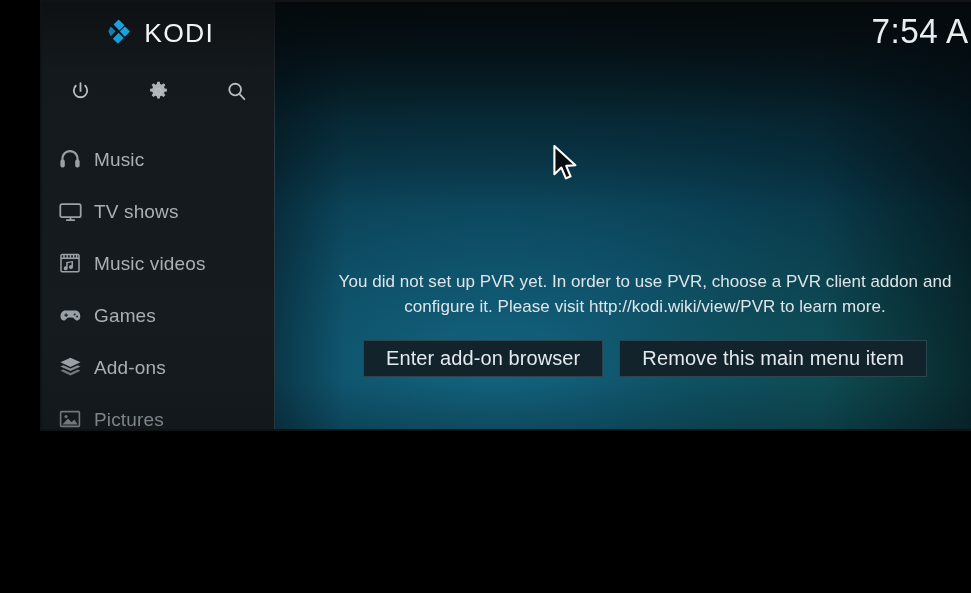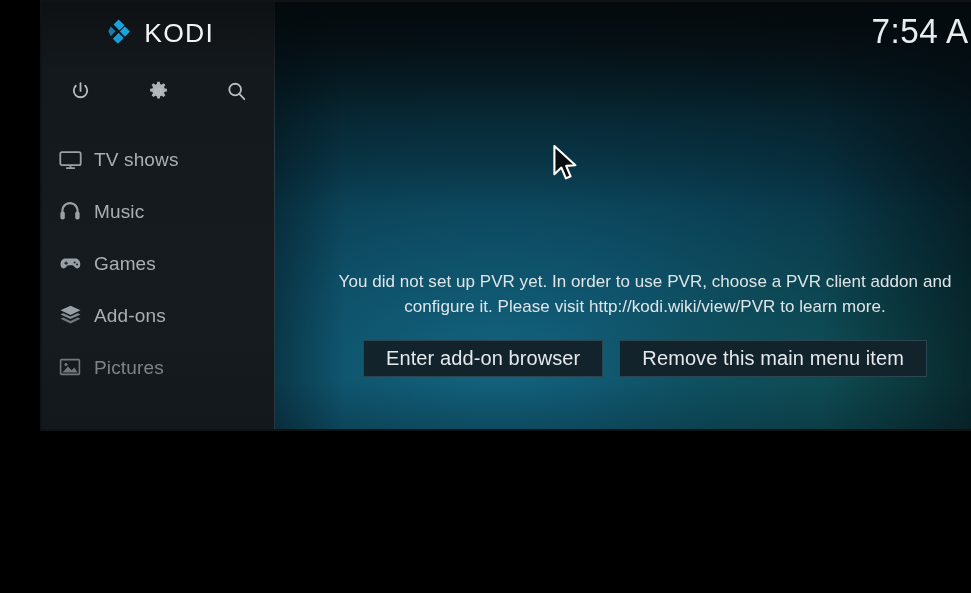--- a/index.html
+++ b/index.html
@@ -247,40 +247,53 @@
           <path d="M15.2 14.7 L20.2 20.0"></path>
         </svg>
       </div>
     </div>
 
     <div id="menu">
 
 
       <div class="mi">
         <span class="mi-icon">
+          <svg width="24" height="24" viewBox="0 0 24 24" fill="#9aa1a6">
+            <path d="M12 3.1C7.2 3.1 3.4 7 3.4 11.8v5.0h2.1v-5.0C5.5 8.1 8.4 5.2 12 5.2s6.5 2.9 6.5 6.6v5.0h2.1v-5.0C20.6 7 16.8 3.1 12 3.1z"></path>
+            <rect x="2.4" y="12.4" width="4.4" height="8.0" rx="2.0"></rect>
+            <rect x="17.2" y="12.4" width="4.4" height="8.0" rx="2.0"></rect>
+          </svg>
+        </span>
+        <span class="mi-label">Music</span>
+      </div>
+
+      <div class="mi">
+        <span class="mi-icon">
           <svg width="25" height="25" viewBox="0 0 24 24" fill="none" stroke="#9aa1a6" stroke-width="1.7">
             <rect x="2.2" y="5.0" width="19.6" height="12.4" rx="1.6"></rect>
             <path d="M8.4 20.2 L15.6 20.2" stroke-linecap="round"></path>
             <path d="M12 17.4 L12 20.2"></path>
           </svg>
         </span>
         <span class="mi-label">TV shows</span>
       </div>
 
       <div class="mi">
         <span class="mi-icon">
-          <svg width="24" height="24" viewBox="0 0 24 24" fill="#9aa1a6">
-            <path d="M12 3.1C7.2 3.1 3.4 7 3.4 11.8v5.0h2.1v-5.0C5.5 8.1 8.4 5.2 12 5.2s6.5 2.9 6.5 6.6v5.0h2.1v-5.0C20.6 7 16.8 3.1 12 3.1z"></path>
-            <rect x="2.4" y="12.4" width="4.4" height="8.0" rx="2.0"></rect>
-            <rect x="17.2" y="12.4" width="4.4" height="8.0" rx="2.0"></rect>
-          </svg>
-        </span>
-        <span class="mi-label">Music</span>
-      </div>
-
+          <svg width="24" height="24" viewBox="0 0 24 24" fill="none" stroke="#9aa1a6" stroke-width="1.5">
+            <rect x="3.0" y="3.4" width="18" height="17.4" rx="1.2"></rect>
+            <path d="M3.0 7.3 L21 7.3"></path>
+            <path d="M6.0 3.6 L6.0 7.1 M9.2 3.6 L9.2 7.1 M12.4 3.6 L12.4 7.1 M15.6 3.6 L15.6 7.1 M18.6 3.6 L18.6 7.1"></path>
+            <g fill="#9aa1a6" stroke="none">
+              <path d="M15.0 10.0 L15.0 16.1 a2.0 2.0 0 1 1-1.5-1.93 L13.5 11.3 L9.7 12.2 L9.7 17.3 a2.0 2.0 0 1 1-1.5-1.93 L8.2 11.0 z"></path>
+            </g>
+          </svg>
+        </span>
+        <span class="mi-label">Music videos</span>
+      </div>
 
 
 
       <div class="mi">
         <span class="mi-icon">
           <svg width="25" height="25" viewBox="0 0 24 24" fill="#9aa1a6">
             <path d="M7.2 7.2h9.6c2.6 0 4.6 2.6 4.6 5.6 0 2.3-1.1 4.0-2.9 4.0-1.3 0-2.0-.8-2.9-1.8-.7-.8-1.3-1.2-2.2-1.2h-3c-.9 0-1.5.4-2.2 1.2-.9 1-1.6 1.8-2.9 1.8-1.8 0-2.9-1.7-2.9-4.0 0-3 2-5.6 4.6-5.6z"></path>
             <g fill="#1b2024">
               <rect x="6.0" y="11.1" width="3.6" height="1.1" rx=".5"></rect>
               <rect x="7.25" y="9.85" width="1.1" height="3.6" rx=".5"></rect>

